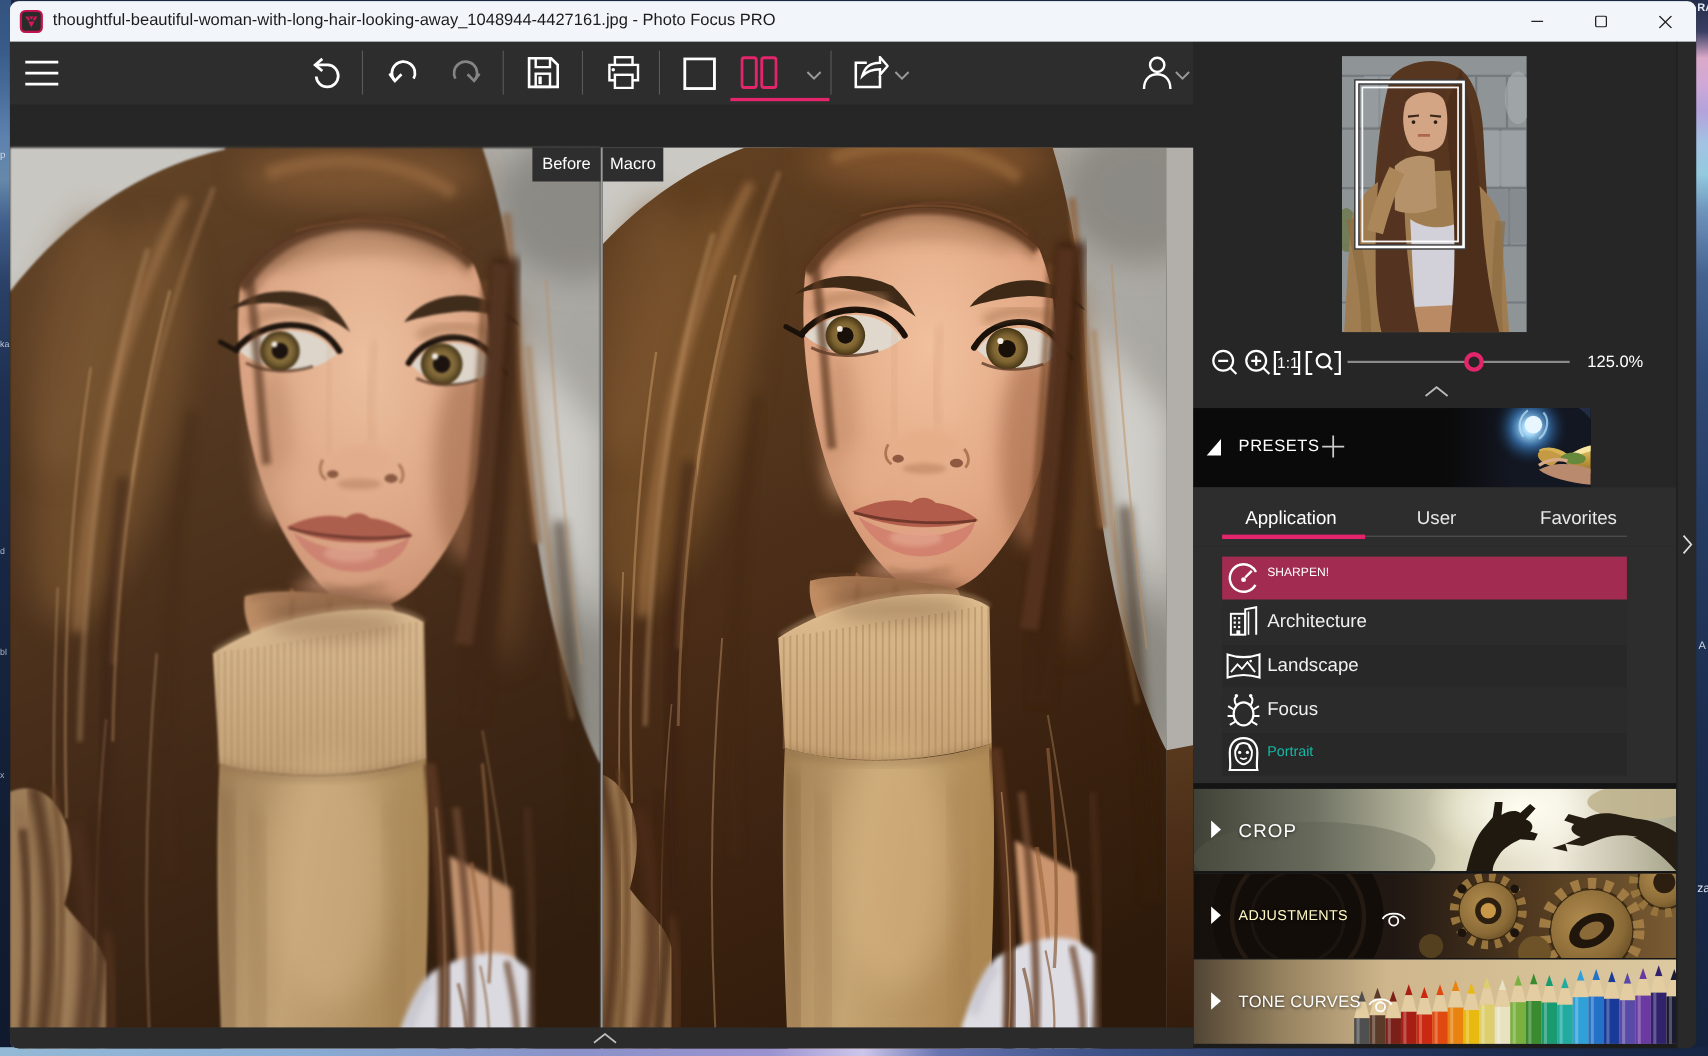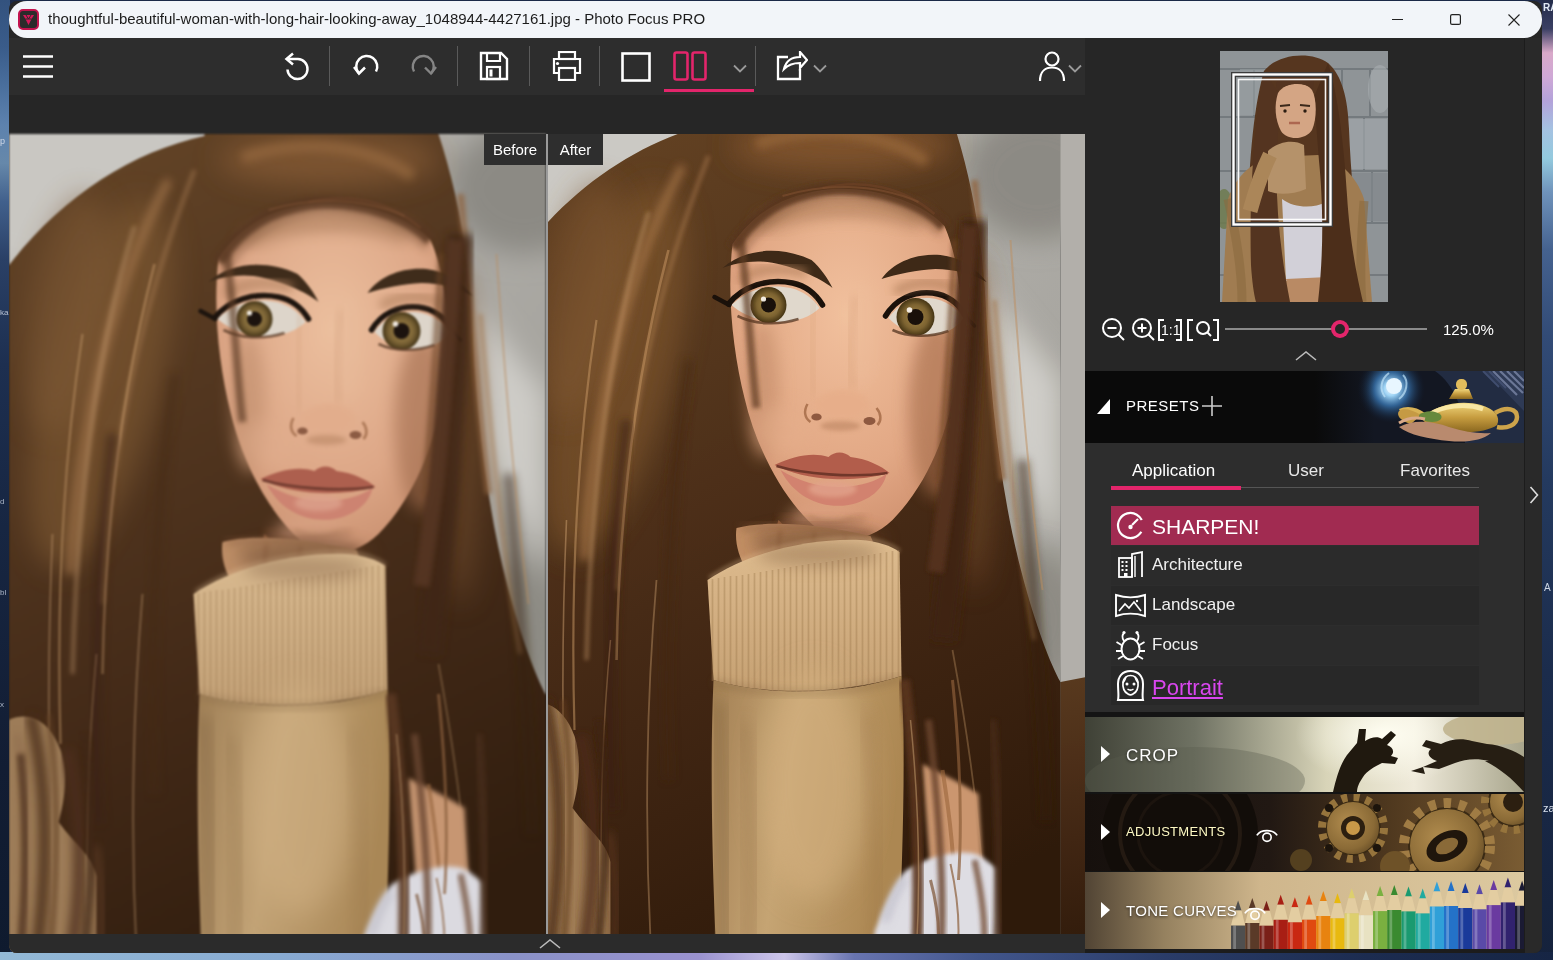--- a/index.html
+++ b/index.html
@@ -9,21 +9,21 @@
   
   #desk-left { left:0; top:0; width:10px; height:960px;
     background:linear-gradient(180deg,#33527e 0%,#3a5c8a 5%,#4a6f9d 9%,#5d82ae 13%,#68a 17%,#41608c 21%,#2a4066 27%,#1d2f50 38%,#172642 55%,#121d33 80%,#0f1a2e 100%); }
   #desk-right { left:1535px; top:0; width:18px; height:960px;
     background:linear-gradient(180deg,#232c4a 0%,#3a3f63 3%,#d9a9c9 5.5%,#cfa8d6 8%,#b3a2da 10.5%,#a4c2e2 13.5%,#93cade 16.5%,#6f93bb 20%,#45628f 26%,#324b76 35%,#243a5f 50%,#1b2c4c 70%,#15223c 100%); }
   #desk-bottom { left:0; top:952px; width:1553px; height:8px;
     background:linear-gradient(90deg,#93b9d6 0%,#88abd2 18%,#8a92c8 33%,#9a92cf 45%,#cdc6ea 50.5%,#6874b0 55%,#42568c 63%,#2a3c68 75%,#1c2c50 88%,#162544 100%); }
   
   #win { left:9px; top:1px; width:1533px; height:952px; background:#262626; border-radius:8px; overflow:hidden; }
   
-  #titlebar { left:0; top:0; width:1533px; height:37px; background:#f2f5f9;border-radius:18px; }
+  #titlebar { left:0; top:0; width:1533px; height:37px; background:#f2f5f9; }
   #appicon { left:9px; top:8px; width:21px; height:21px; border-radius:5px; background:#2b2b2b; border:2px solid #c2134e; }
   #appicon svg { position:absolute; left:1px; top:1px; }
   #wtitle { left:39px; top:9px; font-size:15px; color:#1c1c1c; white-space:nowrap; }
   .winbtn { top:0; width:46px; height:37px; display:flex; align-items:center; justify-content:center; color:#222; }
   
   #toolbar { left:0; top:37px; width:1076px; height:57px; background:#2d2d2d; }
   .tsep { top:8px; width:1px; height:40px; background:#5a5a5a; }
   
   #photos { left:0; top:94px; width:1076px; height:839px; background:#202020;margin-top:39px; }
   #paneL { left:0; top:0; width:537px; height:839px; overflow:hidden; filter:blur(1.1px); }
@@ -330,21 +330,21 @@
 
   <div class="abs" id="photos">
     <div class="abs" id="paneL"><svg width="537" height="839" viewBox="0 0 538 839" preserveAspectRatio="xMidYMid slice">
           <use href="#portrait"></use>
         </svg></div>
     <div class="abs" id="pdivider"></div>
     <div class="abs" id="paneR"><svg width="537" height="839" viewBox="0 0 538 839" preserveAspectRatio="xMidYMid slice">
           <use href="#portrait" x="-25" y="-14"></use>
         </svg></div>
     <div class="abs panelabel" style="left:475px; width:62px;">Before</div>
-    <div class="abs panelabel" style="left:539px; width:55px;">After</div>
+    <div class="abs panelabel" style="left:539px; width:55px;">Macro</div>
   </div>
   <div class="abs" id="bottombar">
     <svg class="abs" style="left:530px; top:5px;" width="22" height="10" viewBox="0 0 22 10">
         <path d="M1 9 L11 1 L21 9" fill="none" stroke="#bbb" stroke-width="1.6"></path>
       </svg>
   </div>
 
   <div class="abs" id="rpanel">
 <svg class="abs" style="left:135px; top:13px;" width="168" height="251" viewBox="0 0 168 251">
   <rect width="168" height="251" fill="#8f9497"></rect>
@@ -405,21 +405,21 @@
   </g>
 </svg>
 <div class="abs" style="left:140px; top:290px; width:202px; height:2px; background:#8a8a8a;"></div>
 <div class="abs" style="left:246px; top:282px; width:18px; height:18px; border-radius:50%; background:#e3256b;"></div>
 <div class="abs" style="left:250px; top:286px; width:10px; height:10px; border-radius:50%; background:#262626;"></div>
 <div class="abs" style="left:358px; top:283px; font-size:15px; color:#fff;">125.0%</div>
 <svg class="abs" style="left:210px; top:313px;" width="22" height="10" viewBox="0 0 22 10">
         <path d="M 1,9 L 11,1 L 21,9" fill="none" stroke="#bbb" stroke-width="1.6"></path>
       </svg>
 
-<div class="abs" style="left:0; top:333px; width:439px; height:72px; background:#0a0a0a; overflow:hidden;">
+<div class="abs" style="left:0; top:333px; width:361px; height:72px; background:#0a0a0a; overflow:hidden;">
   <svg class="abs" style="left:230px; top:0;" width="209" height="72" viewBox="0 0 209 72">
     <defs>
       <radialGradient id="glow" cx="0.5" cy="0.5" r="0.5">
         <stop offset="0" stop-color="#f0f8ff"></stop>
               <stop offset="0.2" stop-color="#9fd4f5"></stop>
               <stop offset="0.5" stop-color="#3a7ab8" stop-opacity="0.75"></stop>
               <stop offset="1" stop-color="#10203a" stop-opacity="0"></stop>
       </radialGradient>
       <linearGradient id="lampg" x1="0" y1="0" x2="0" y2="1">
         <stop offset="0" stop-color="#f2d87e"></stop>
@@ -469,21 +469,21 @@
   <div class="abs" style="left:156px; top:44px; width:238px; height:1px; background:#555;"></div>
 </div>
 
 <div class="abs" style="left:0; top:459px; width:439px; height:215px; background:#2d2d2d;"></div>
 <div class="abs" style="left:26px; top:468px; width:368px; height:39px; background:#a12b51;">
   <svg class="abs" style="left:4px; top:4px;" width="31" height="31" viewBox="0 0 31 31">
     <circle cx="15.5" cy="15.5" r="12.5" fill="none" stroke="#fff" stroke-width="2.2" stroke-dasharray="66 13" transform="rotate(30 15.5 15.5)"></circle>
     <circle cx="15.5" cy="17" r="2.2" fill="#fff"></circle>
     <path d="M 17,15 L 23,9" stroke="#fff" stroke-width="2.2"></path>
   </svg>
-  <div class="abs" style="left:41px; top:9px; font-size:21px; color:#fff;">SHARPEN!</div>
+  <div class="abs" style="left:41px; top:9px; font-size:11px; color:#fff;">SHARPEN!</div>
 </div>
 <div class="abs" style="left:26px; top:548px; width:368px; height:39px; background:#282828;">
   <svg class="abs" style="left:3px; top:6px;" width="33" height="27" viewBox="0 0 33 27">
     <path d="M 2,3 C 11,6 22,6 31,3 L 31,24 C 22,21 11,21 2,24 Z" fill="none" stroke="#fff" stroke-width="1.9"></path>
     <path d="M 5,19 L 11,12 L 15,16 L 20,10 L 27,19" fill="none" stroke="#fff" stroke-width="1.7"></path>
     <circle cx="23" cy="9" r="1.2" fill="#fff"></circle>
   </svg>
   <div class="abs" style="left:41px; top:9px; font-size:17px; color:#f0f0f0;">Landscape</div>
 </div>
 <div class="abs" style="left:26px; top:508px; width:368px; height:39px; background:#2b2b2b;">
@@ -517,21 +517,21 @@
 </div>
 <div class="abs" style="left:26px; top:628px; width:368px; height:39px; background:#282828;">
   <svg class="abs" style="left:4px; top:3px;" width="31" height="33" viewBox="0 0 31 33">
     <path d="M 15.5,2 C 7,2 3,8 3,15 C 3,22 4,27 3,31 L 28,31 C 27,27 28,22 28,15 C 28,8 24,2 15.5,2 Z" fill="none" stroke="#fff" stroke-width="2"></path>
     <path d="M 8,13 C 9,9 12,6.5 15.5,6.5 C 19,6.5 22,9 23,13 C 23.5,18 22,23 18,25 C 16.5,26 14.5,26 13,25 C 9,23 7.5,18 8,13 Z" fill="none" stroke="#fff" stroke-width="1.7"></path>
     <path d="M 8,14 C 9.5,12 10.5,10 11,8 M 23,14 C 21.5,12 20.5,10 20,8" stroke="#fff" stroke-width="1.4" fill="none"></path>
     <circle cx="12" cy="15" r="1.5" fill="#fff"></circle>
           <circle cx="19" cy="15" r="1.5" fill="#fff"></circle>
     <path d="M 12.5,20 C 14.5,21.5 16.5,21.5 18.5,20" fill="none" stroke="#fff" stroke-width="1.5"></path>
   </svg>
-  <div class="abs" style="left:41px; top:9px; font-size:22px; color:#d946ef;text-decoration:underline;">Portrait</div>
+  <div class="abs" style="left:41px; top:9px; font-size:13px; color:#14b8a6;">Portrait</div>
 </div>
 
 <div class="abs" style="left:0; top:674px; width:439px; height:5px; background:#141414;"></div>
 <div class="abs" style="left:0; top:679px; width:439px; height:75px; overflow:hidden;">
   <svg class="abs" width="439" height="75" viewBox="0 0 439 75">
     <defs>
       <linearGradient id="cropbg" x1="0" y1="0" x2="1" y2="0">
         <stop offset="0" stop-color="#3f4136"></stop>
               <stop offset="0.25" stop-color="#6f7263"></stop>
               <stop offset="0.55" stop-color="#d8d4b8"></stop>

